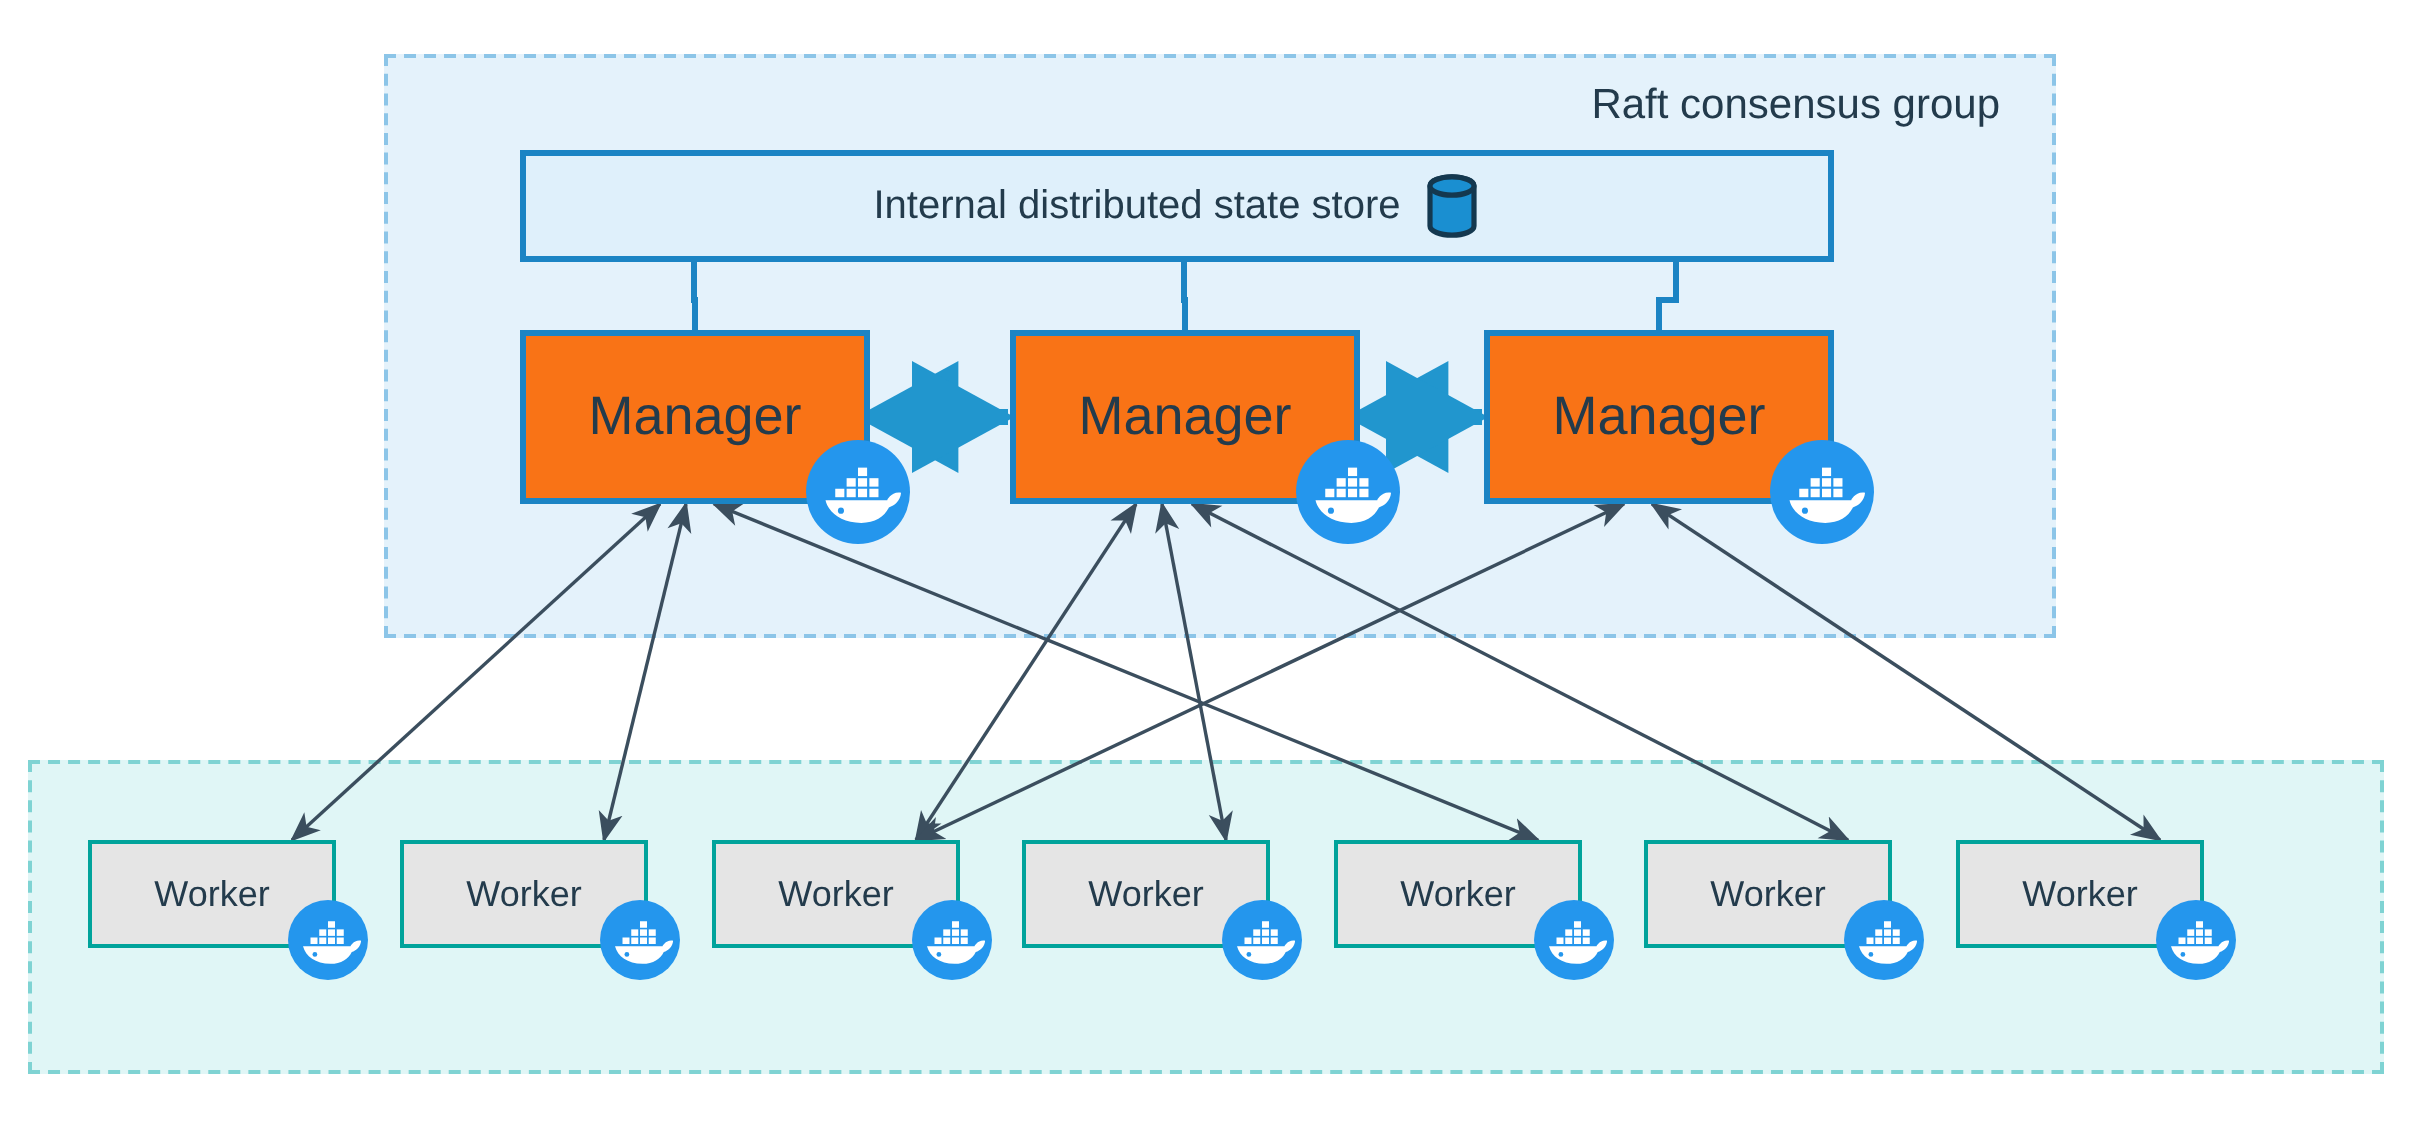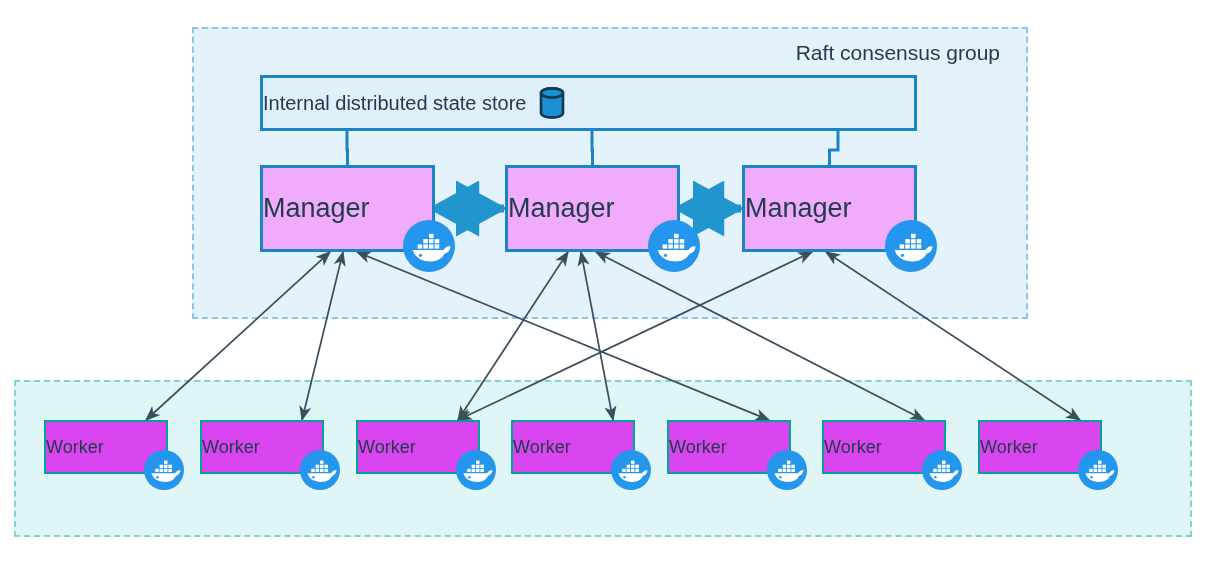--- a/index.html
+++ b/index.html
@@ -44,27 +44,28 @@
   }
   .store-label {
     font-size: 20px;
     color: #233B4C;
   }
   .box {
     position: absolute;
     box-sizing: border-box;
     display: flex;
     align-items: center;
+    justify-content: center;
   }
   .mgr-box {
-    background: #f0abfc;
+    background: #f97316;
     border: 3px solid #1B84C4;
   }
   .wrk-box {
-    background: #d946ef;
+    background: #e5e5e5;
     border: 2.5px solid #00A39B;
   }
   .store-box {
     background: #DFF0FB;
     border: 3px solid #1B84C4;
   }
   .dashed-raft {
     position: absolute;
     box-sizing: border-box;
     background: #E4F2FB;

